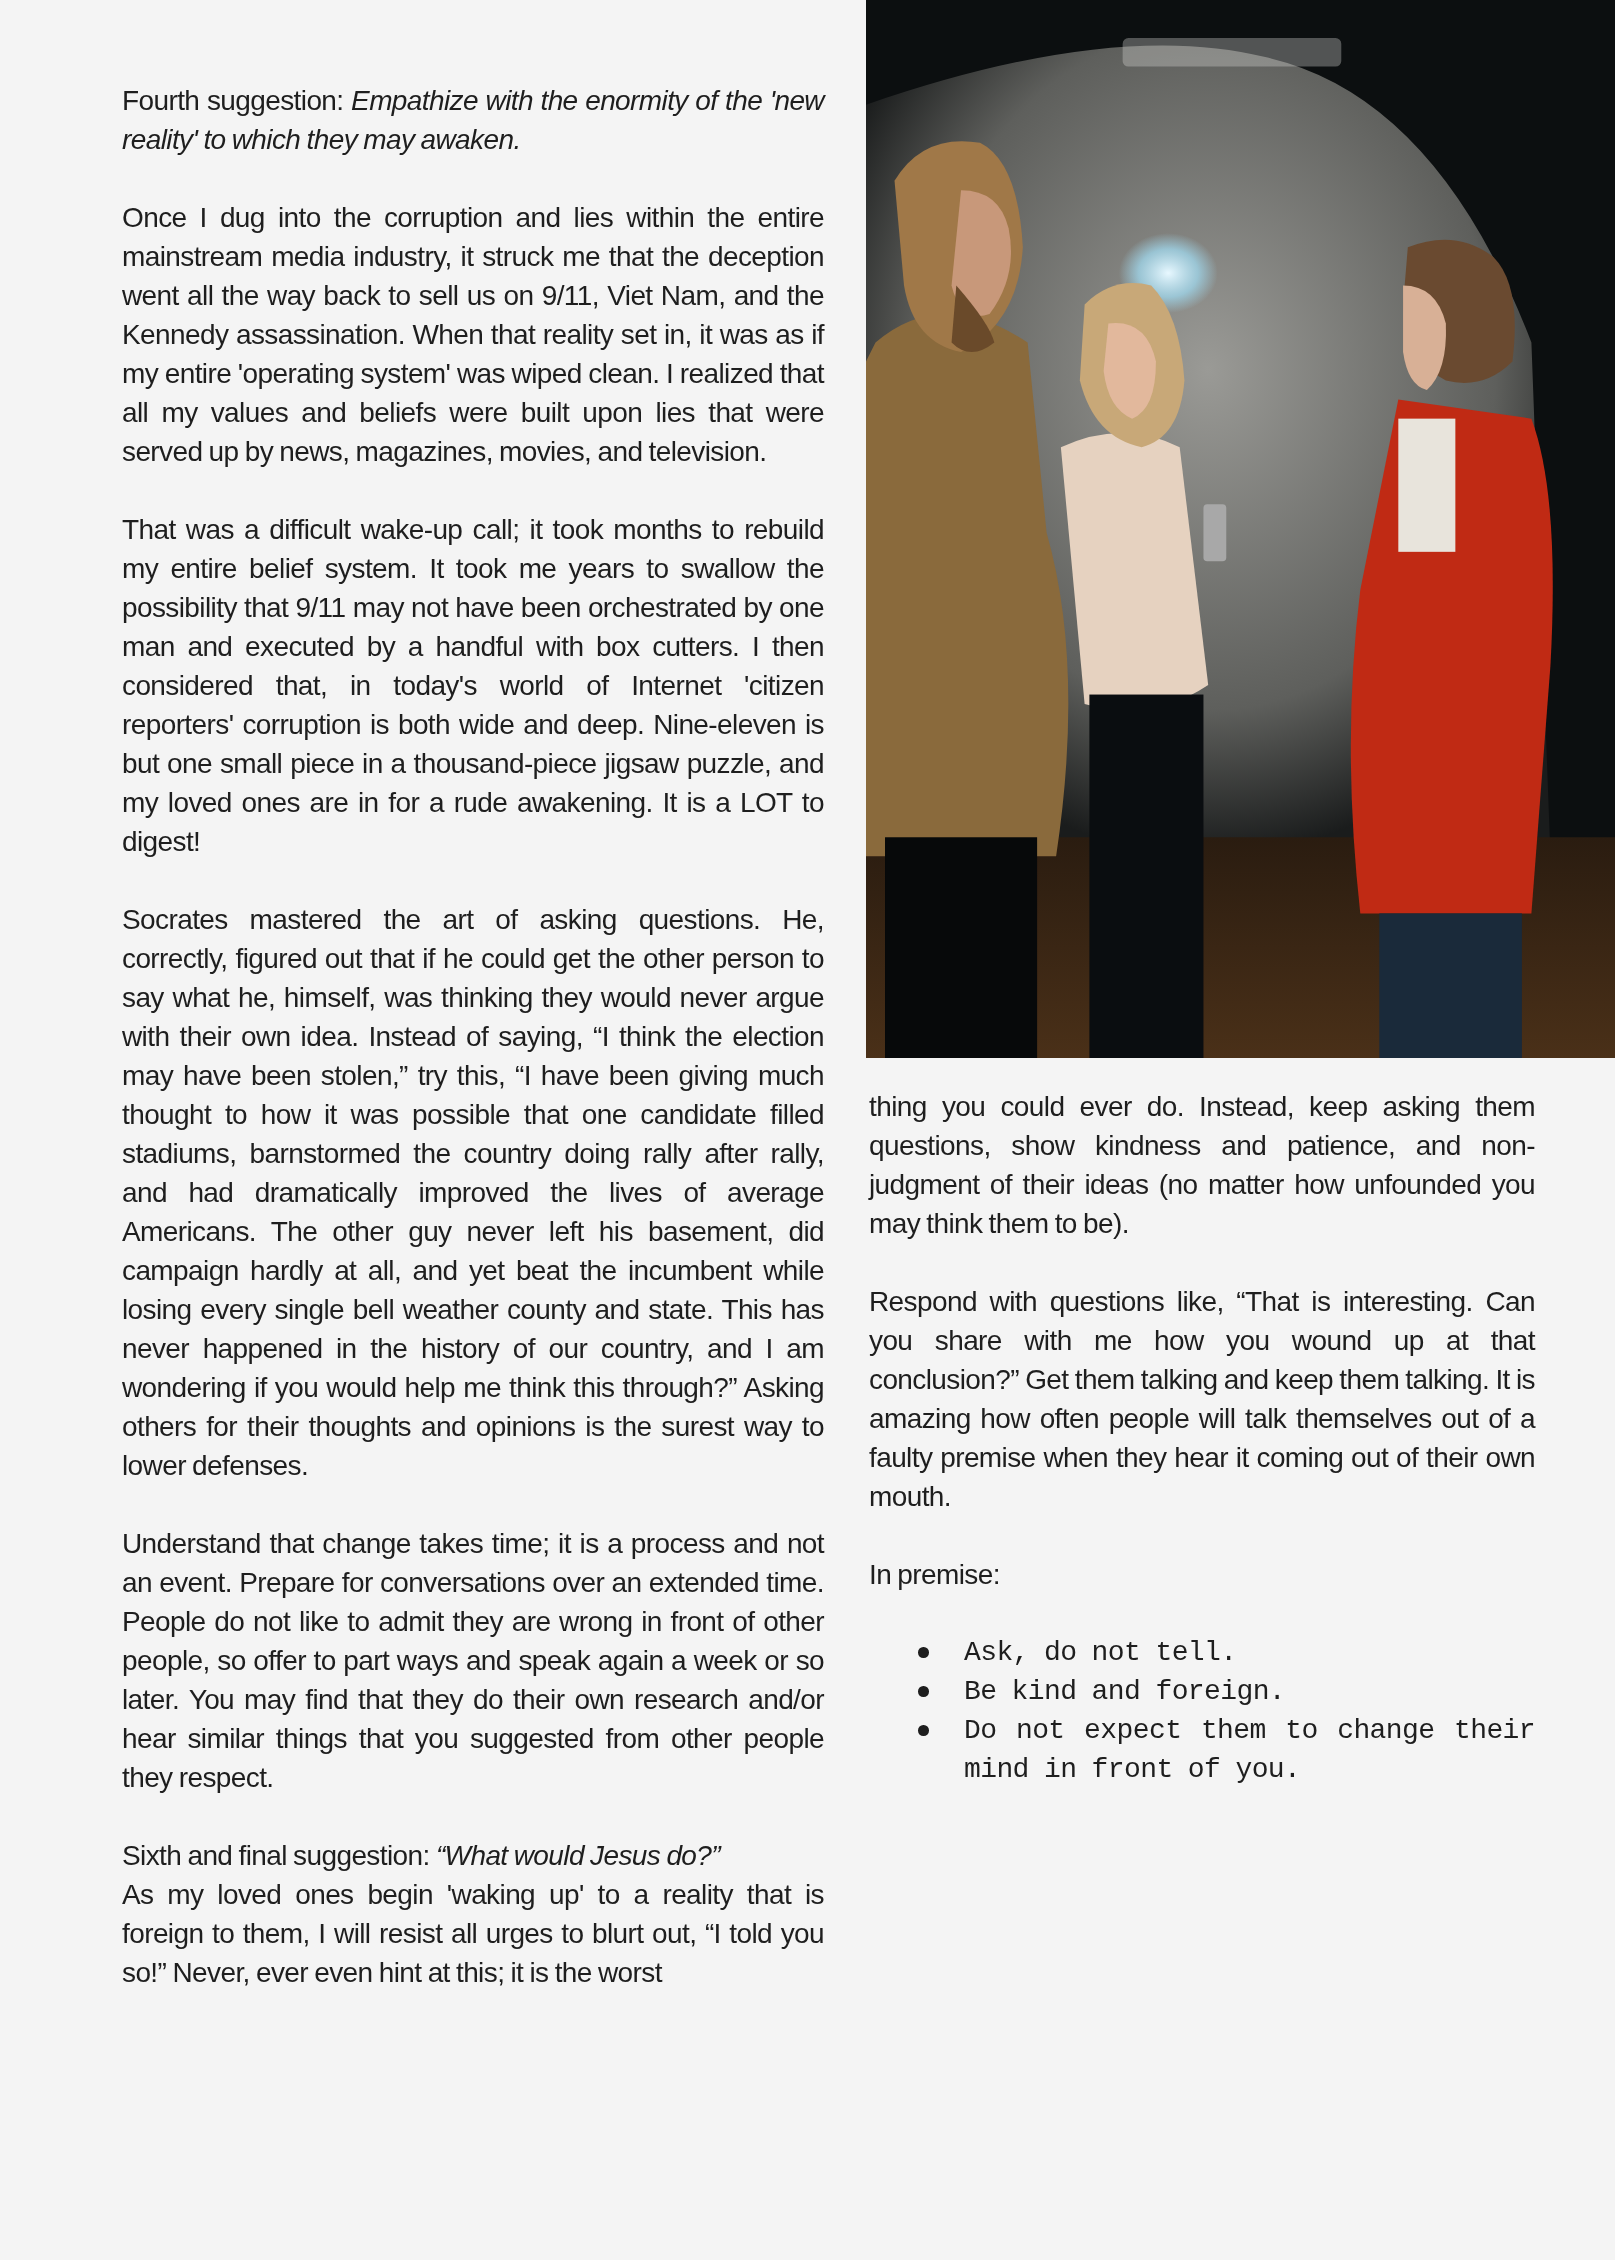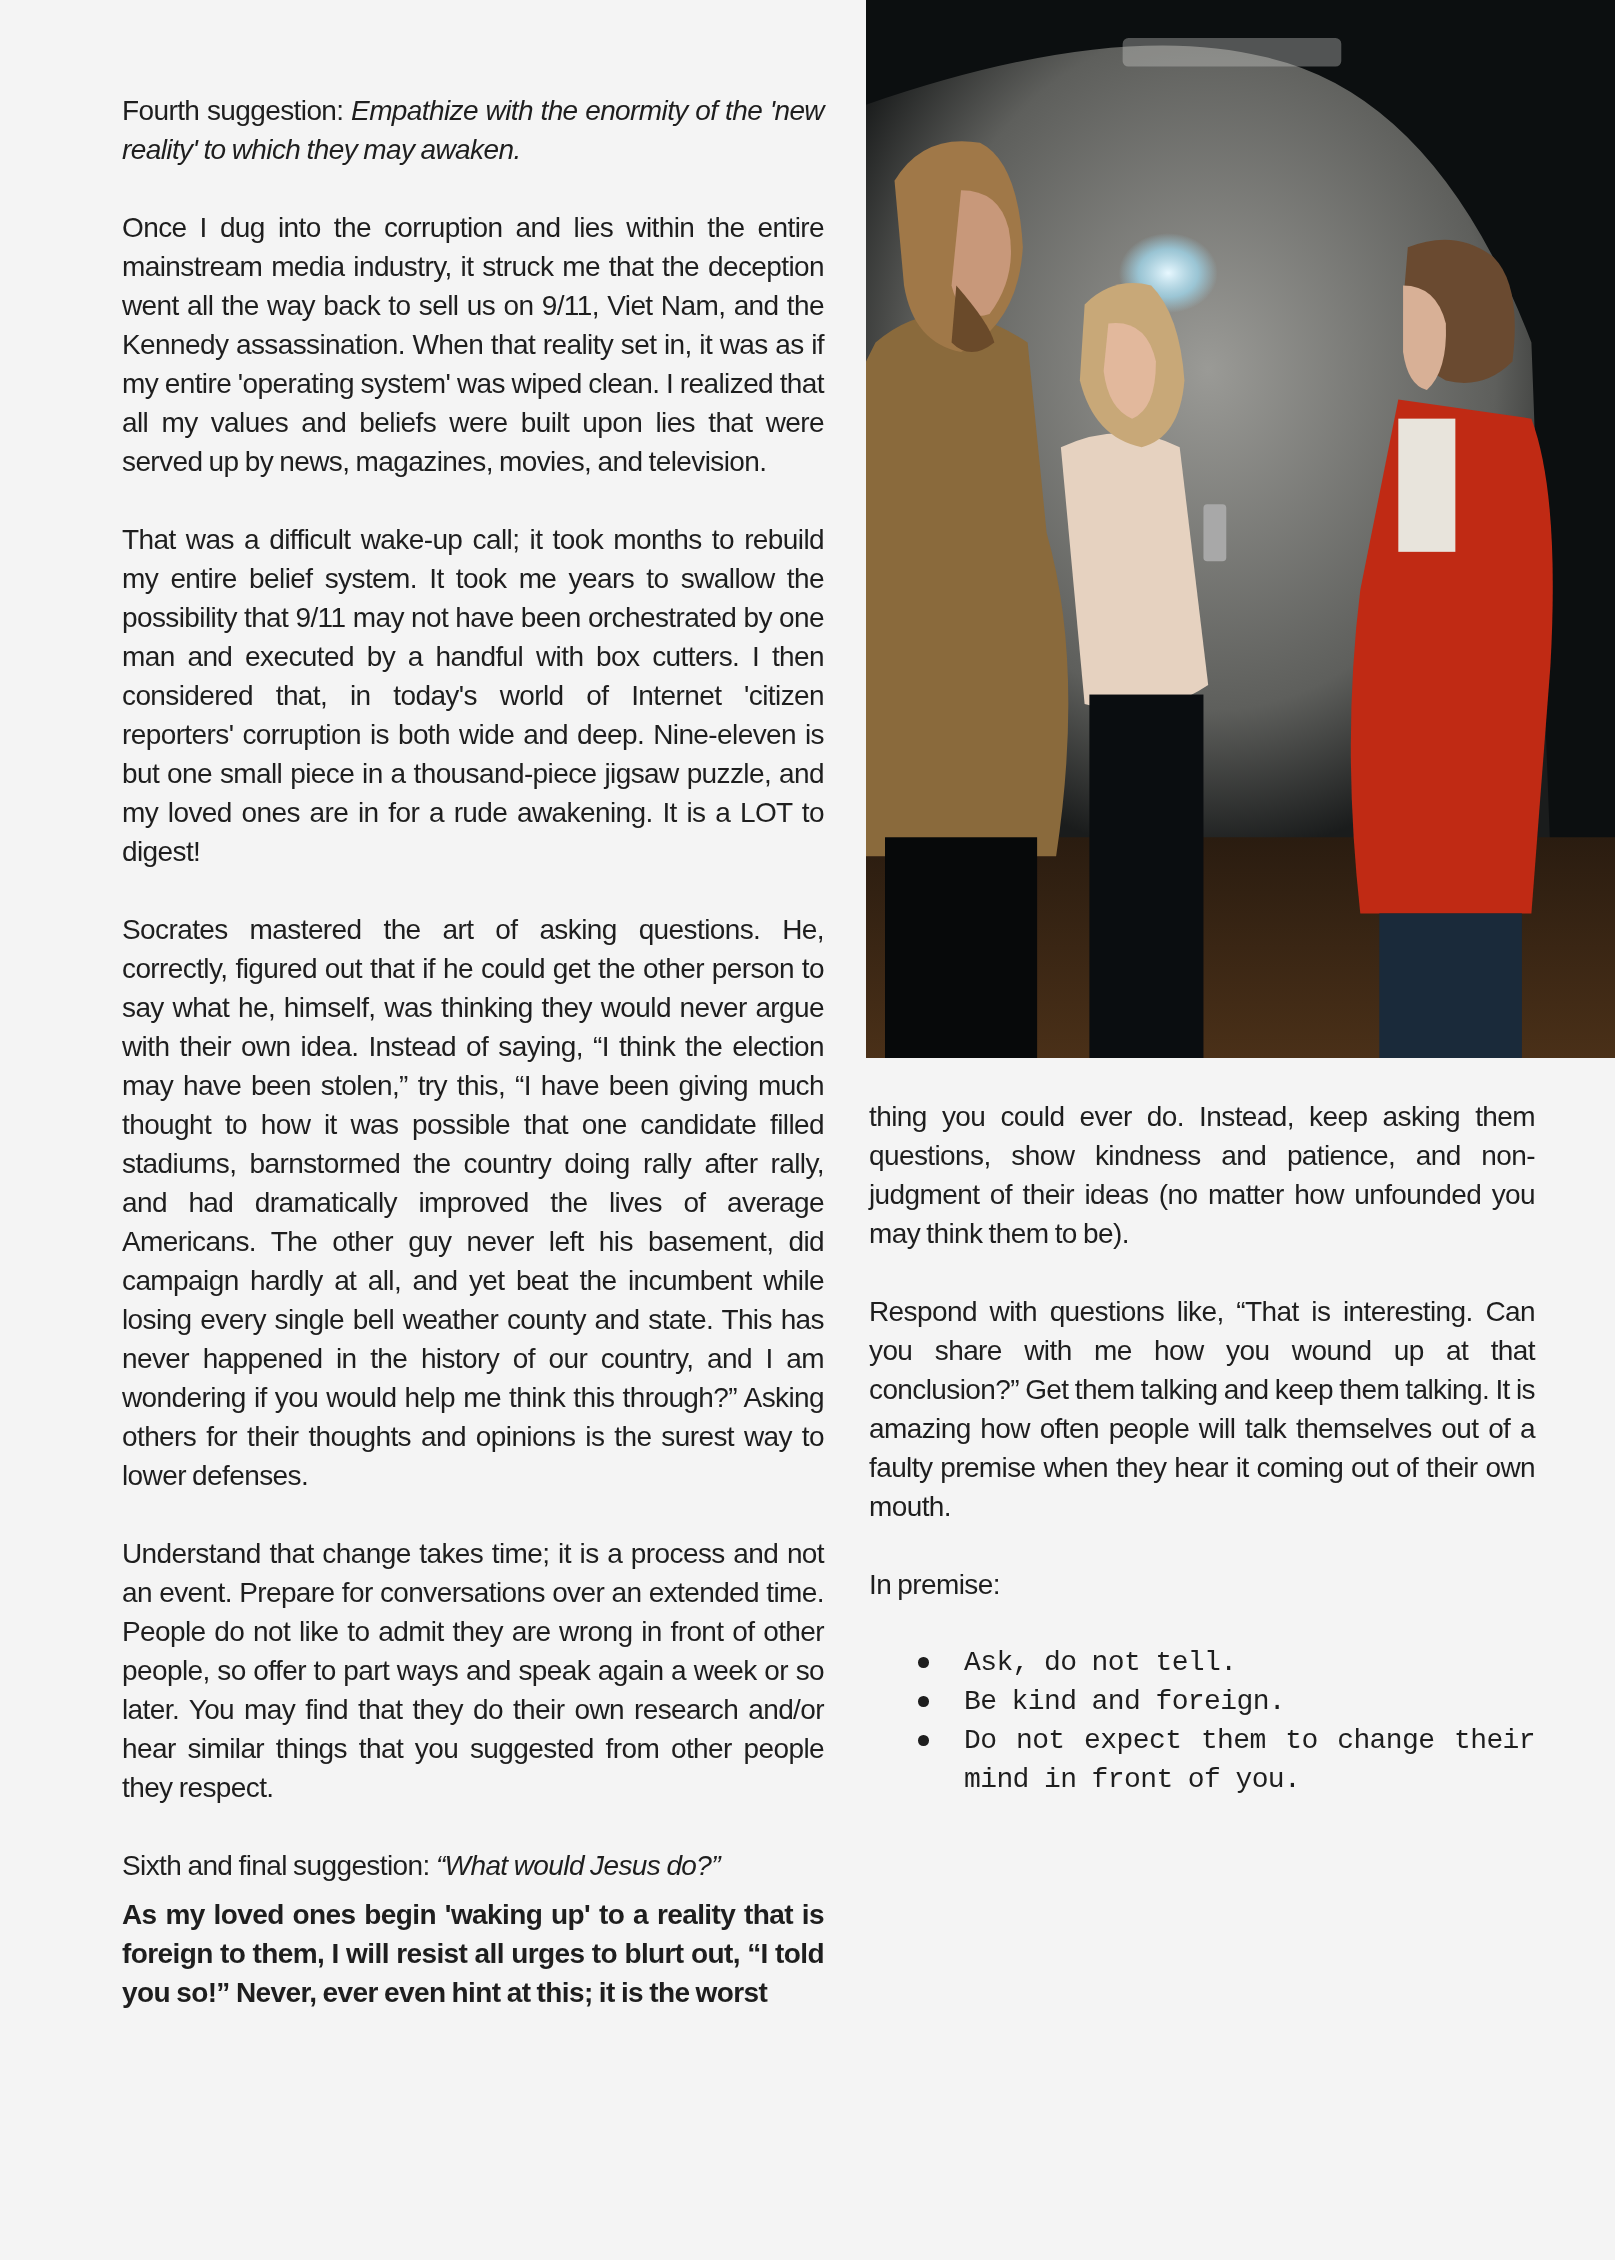--- a/index.html
+++ b/index.html
@@ -27,21 +27,21 @@
       left: 122px;
       top: 81px;
       width: 702px;
     }
     .col-right {
       left: 869px;
       top: 1087px;
       width: 666px;
     }
     p {
-      margin: 10px 0 39px 0;
+      margin: 0 0 39px 0;
     }
     p.tight {
       margin-bottom: 0;
     }
     em {
       font-style: italic;
     }
     .bullets {
       list-style: none;
       margin: 0;
@@ -80,21 +80,21 @@
 </head>
 <body>
 
 <div class="col col-left">
   <p><span>Fourth suggestion: </span><em>Empathize with the enormity of the 'new reality' to which they may awaken.</em></p>
   <p>Once I dug into the corruption and lies within the entire mainstream media industry, it struck me that the deception went all the way back to sell us on 9/11, Viet Nam, and the Kennedy assassination. When that reality set in, it was as if my entire 'operating system' was wiped clean. I realized that all my values and beliefs were built upon lies that were served up by news, magazines, movies, and television.</p>
   <p>That was a difficult wake-up call; it took months to rebuild my entire belief system. It took me years to swallow the possibility that 9/11 may not have been orchestrated by one man and executed by a handful with box cutters. I then considered that, in today's world of Internet 'citizen reporters' corruption is both wide and deep. Nine-eleven is but one small piece in a thousand-piece jigsaw puzzle, and my loved ones are in for a rude awakening. It is a LOT to digest!</p>
   <p>Socrates mastered the art of asking questions. He, correctly, figured out that if he could get the other person to say what he, himself, was thinking they would never argue with their own idea. Instead of saying, “I think the election may have been stolen,” try this, “I have been giving much thought to how it was possible that one candidate filled stadiums, barnstormed the country doing rally after rally, and had dramatically improved the lives of average Americans. The other guy never left his basement, did campaign hardly at all, and yet beat the incumbent while losing every single bell weather county and state. This has never happened in the history of our country, and I am wondering if you would help me think this through?” Asking others for their thoughts and opinions is the surest way to lower defenses.</p>
   <p>Understand that change takes time; it is a process and not an event. Prepare for conversations over an extended time. People do not like to admit they are wrong in front of other people, so offer to part ways and speak again a week or so later. You may find that they do their own research and/or hear similar things that you suggested from other people they respect.</p>
   <p class="tight"><span>Sixth and final suggestion: </span><em>“What would Jesus do?”</em></p>
-  <p class="tight" style="text-align-last:left;font-weight:bold;">As my loved ones begin 'waking up' to a reality that is foreign to them, I will resist all urges to blurt out, “I told you so!” Never, ever even hint at this; it is the worst</p>
+  <p class="tight" style="text-align-last:left;">As my loved ones begin 'waking up' to a reality that is foreign to them, I will resist all urges to blurt out, “I told you so!” Never, ever even hint at this; it is the worst</p>
 </div>
 
 <div class="photo">
   <svg viewBox="0 0 789 1112" preserveAspectRatio="none">
     <defs>
       <radialGradient id="wallGrad" cx="50%" cy="40%" r="60%">
         <stop offset="0%" stop-color="#9a9a96"></stop>
         <stop offset="70%" stop-color="#5e5f5c"></stop>
         <stop offset="100%" stop-color="#1a1c1c"></stop>
       </radialGradient>

